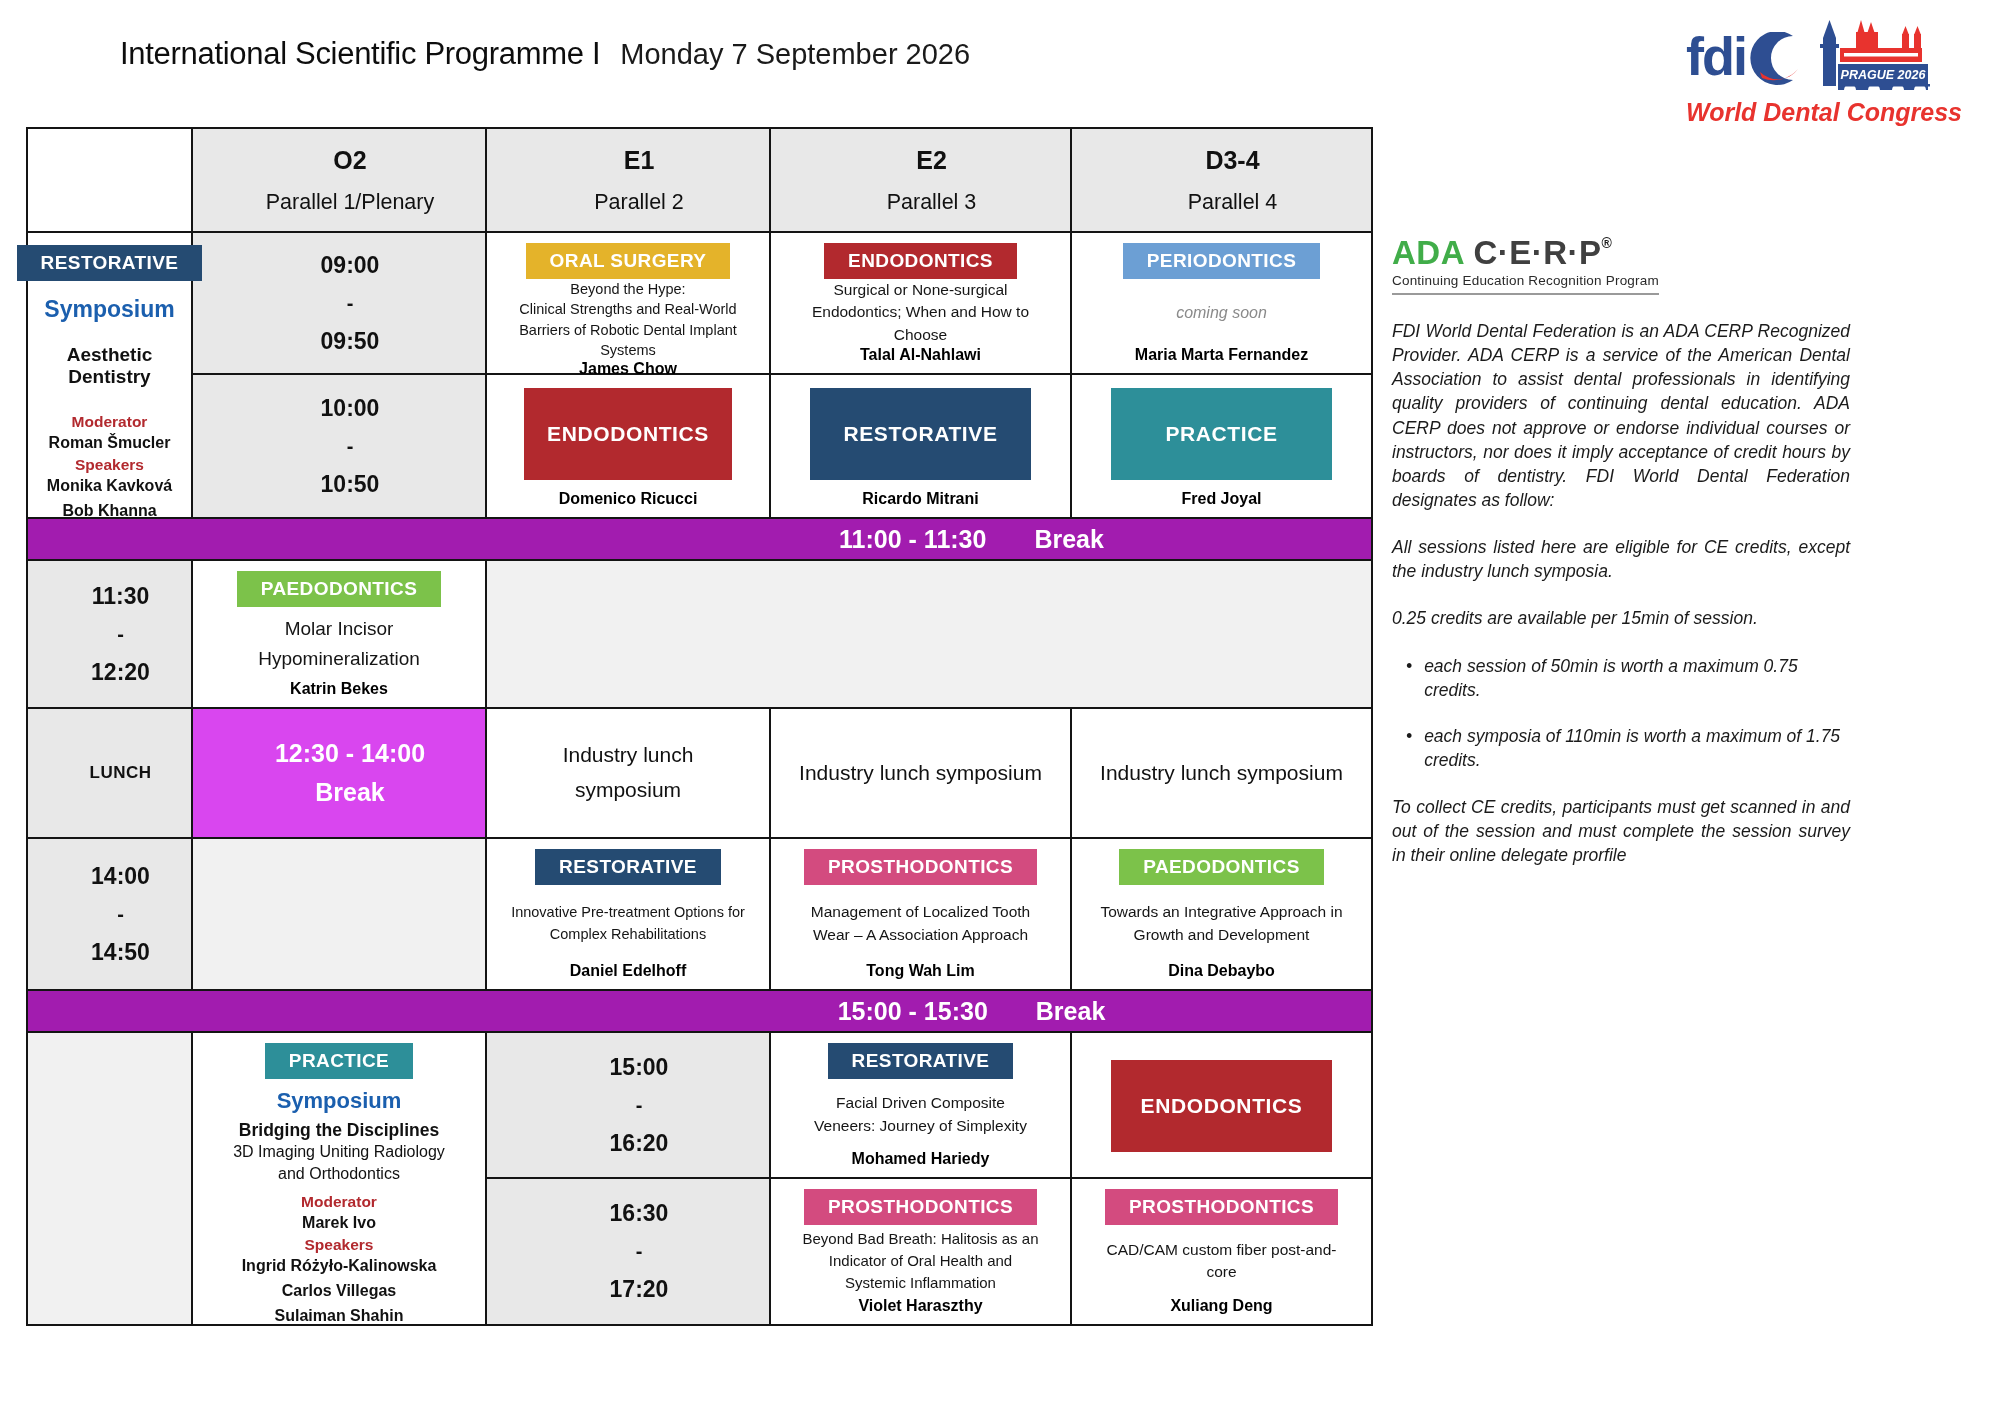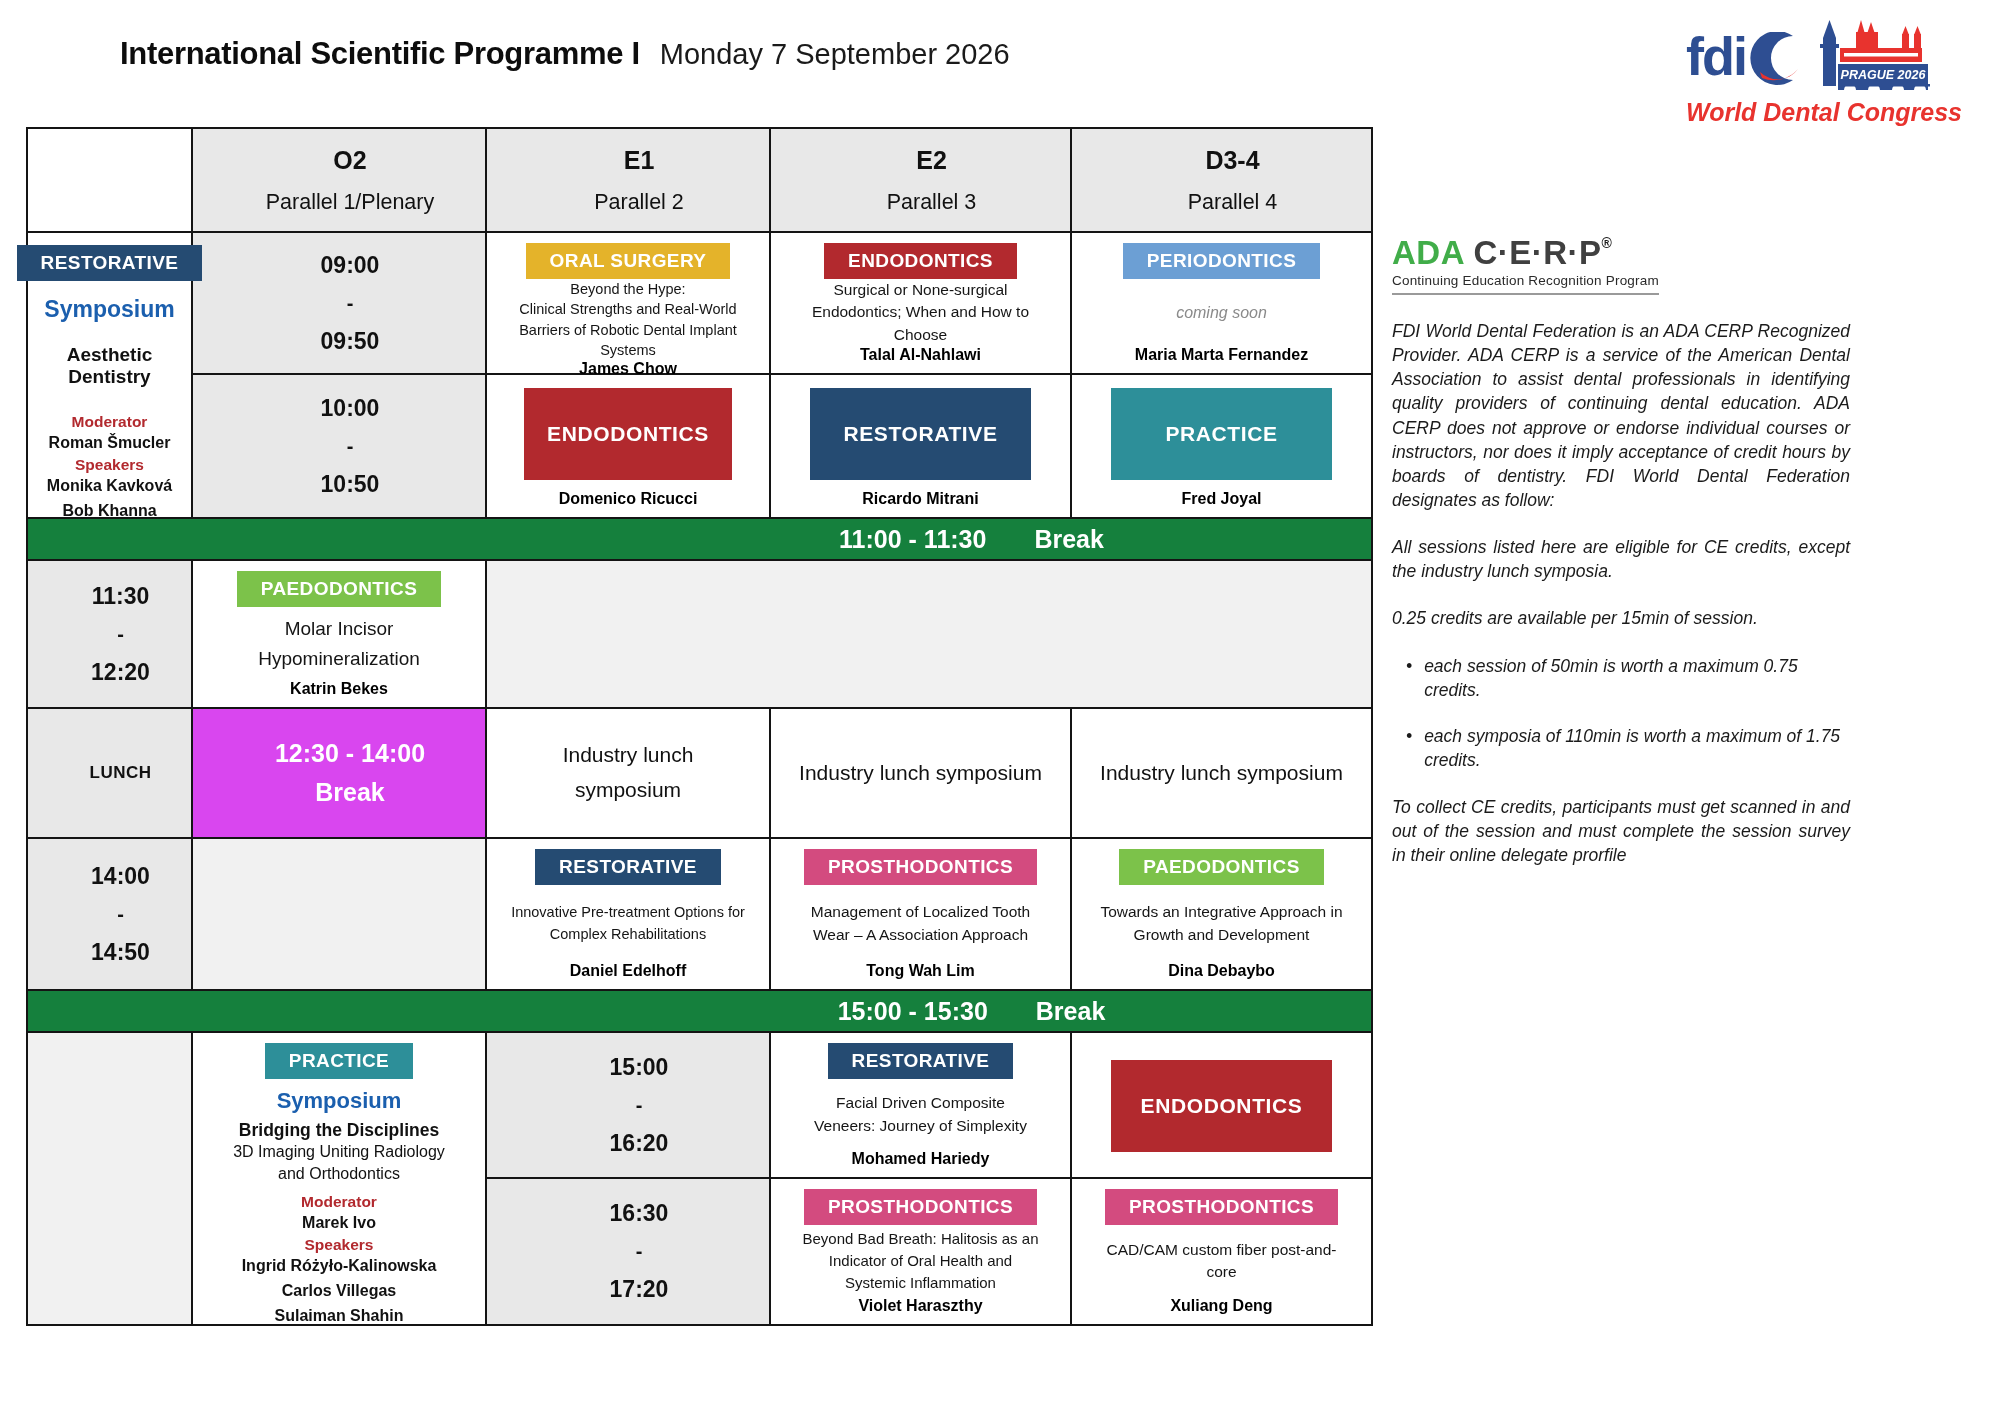--- a/index.html
+++ b/index.html
@@ -1,21 +1,21 @@
 <!DOCTYPE html>
 <html><head>
 <meta charset="utf-8">
 <style>
   * { margin:0; padding:0; box-sizing:border-box; }
   html,body { width:2000px; height:1414px; background:#ffffff; overflow:hidden;
               font-family:"Liberation Sans", sans-serif; color:#111; }
 
   
   .page-header { position:absolute; left:120px; top:36px; display:flex; align-items:baseline; gap:20px; }
-  .page-title  { font-size:31px; font-weight:700; letter-spacing:-0.3px; color:#0d0d0d; }
+  .page-title  { font-size:31px; font-weight:400; letter-spacing:-0.3px; color:#0d0d0d; }
   .page-date   { font-size:29px; font-weight:400; color:#1a1a1a; }
 
   
   .brand { position:absolute; left:1686px; top:18px; width:290px; }
   .brand-row { display:flex; align-items:flex-start; }
   .fdi-word { font-size:54px; font-weight:800; color:#2E4E92; letter-spacing:-2px; line-height:76px; }
   .crescent { margin-left:2px; margin-top:14px; }
   .prague { margin-left:12px; }
   .congress { font-size:25px; font-weight:800; font-style:italic; color:#E8332E; white-space:nowrap; margin-top:-2px; }
 
@@ -47,21 +47,21 @@
   .note { font-style:italic; color:#8a8a8a; font-size:16px; }
   .speaker { font-weight:800; font-size:16px; color:#000; }
 
   .sym { padding:8px 6px; }
   .sym-label { color:#1B5FAE; font-weight:800; font-size:23px; }
   .sym-title { font-weight:800; font-size:19px; }
   .role { color:#B2292E; font-weight:800; font-size:15.5px; }
   .name { font-weight:800; font-size:16px; line-height:1.55; }
   .sub { font-size:16px; line-height:1.35; }
 
-  .break-bar { grid-column:1 / -1; background:#15803d; color:#fff; display:flex; align-items:center; justify-content:center; }
+  .break-bar { grid-column:1 / -1; background:#a21caf; color:#fff; display:flex; align-items:center; justify-content:center; }
   .break-inner { display:flex; gap:48px; transform:translateX(272px); font-weight:800; font-size:25px; }
   .bluecell { background:#d946ef; color:#fff; justify-content:center; gap:10px; }
   .bluecell .bt { font-weight:800; font-size:25px; }
   .industry { justify-content:center; font-size:21px; line-height:1.65; font-weight:400; padding:0 20px; }
 
   
   .ada { position:absolute; left:1392px; top:236px; width:458px; color:#1b1b1b; }
   .ada-logo { display:inline-block; border-bottom:2px solid #9a9a9a; padding-bottom:5px; margin-bottom:24px; }
   .ada-logo-main { font-size:33px; font-weight:800; letter-spacing:0.5px; line-height:1; }
   .ada-green { color:#41AD49; } .ada-black { color:#404040; }

